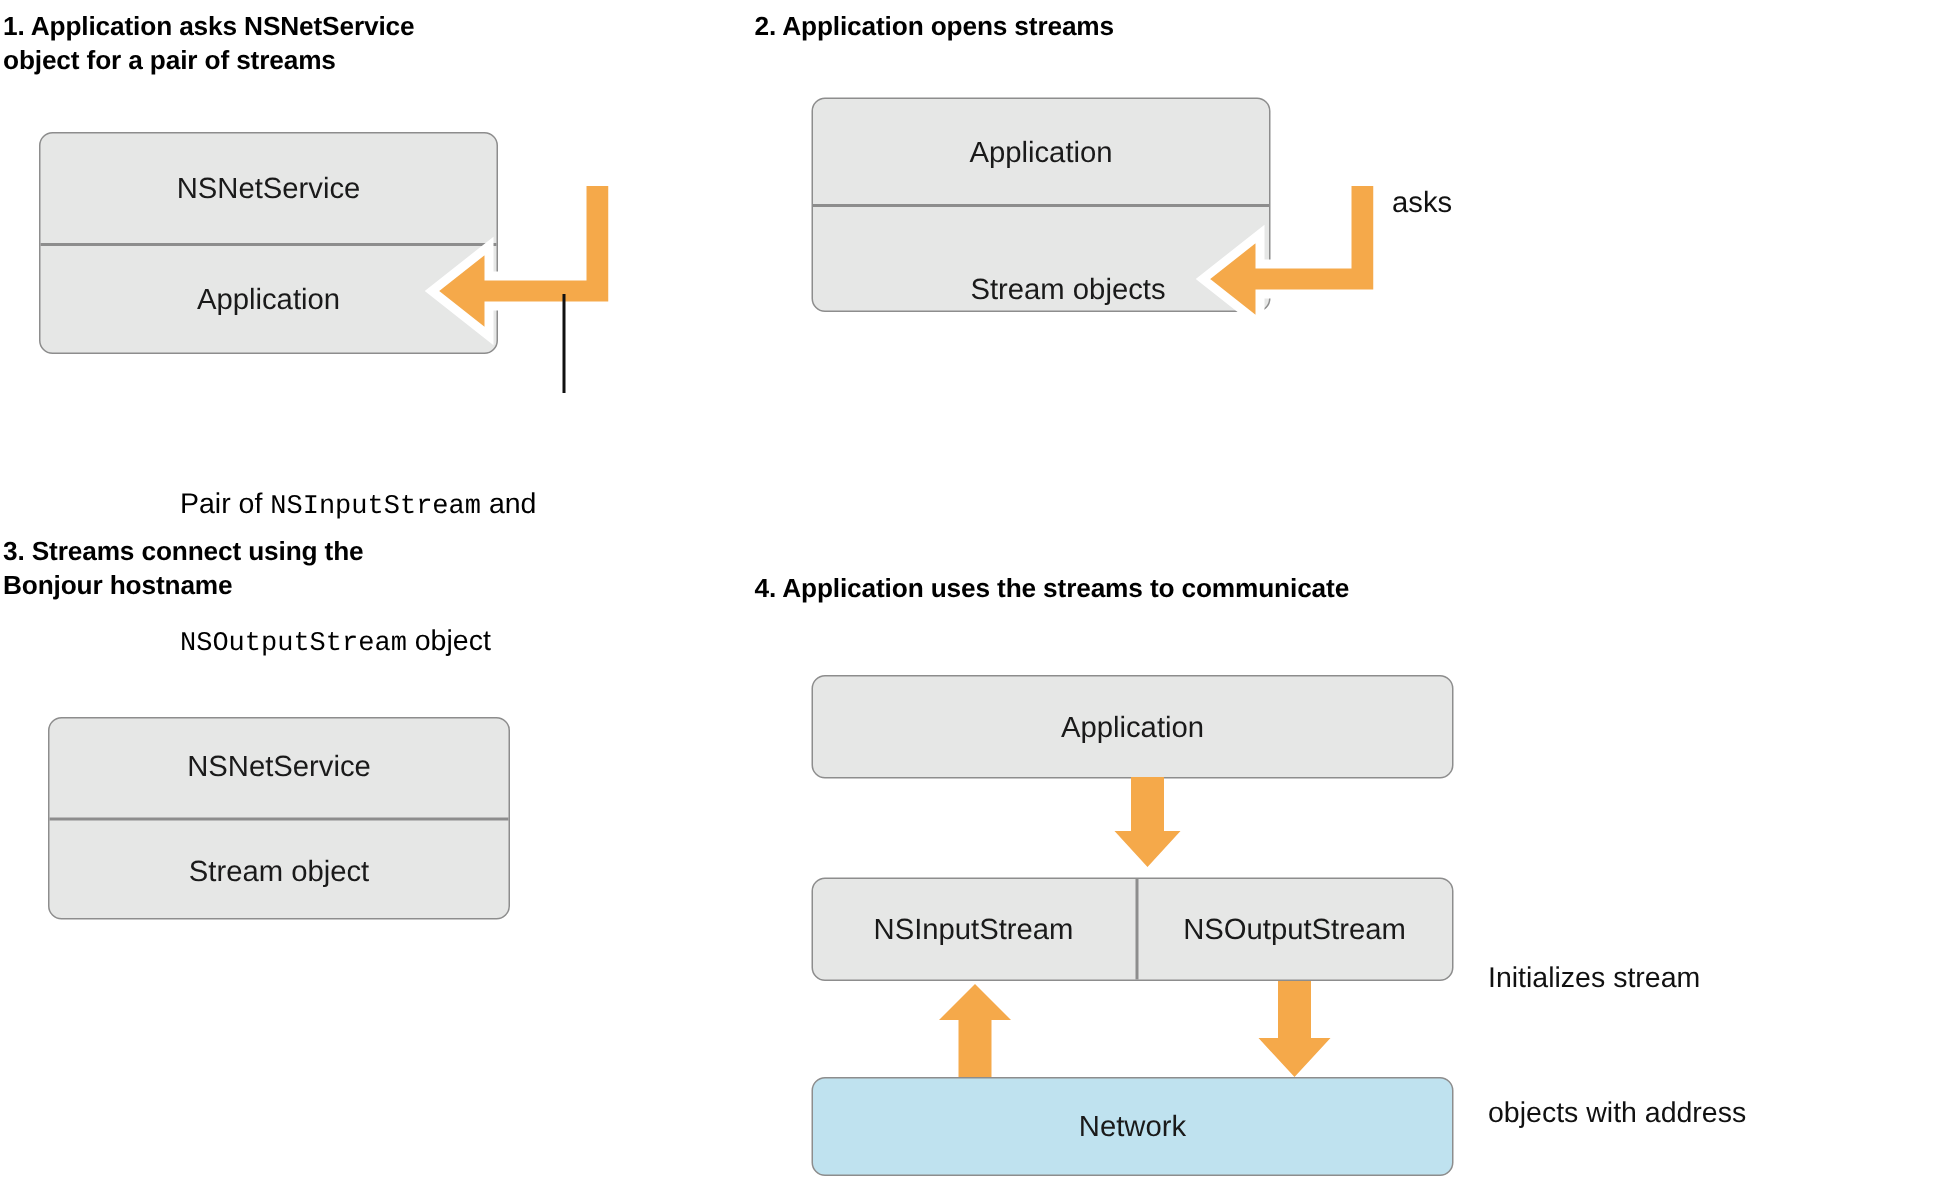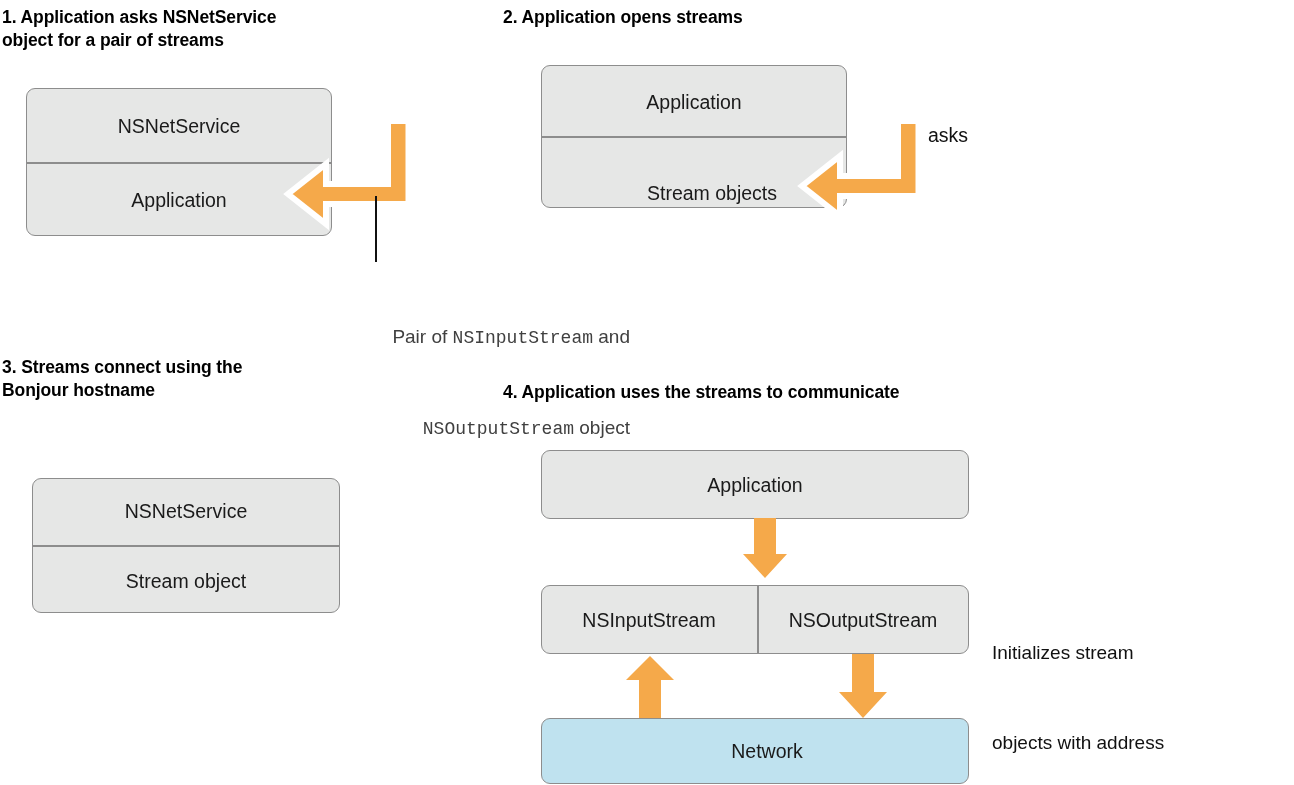--- a/index.html
+++ b/index.html
@@ -20,22 +20,22 @@
   .box.blue{background:#bfe2ef;}
   .divider{
     position:absolute;height:1.5px;background:#8d8d8d;
   }
   .vdivider{position:absolute;width:1.5px;background:#8d8d8d;}
   .lbl{
     position:absolute;font-size:19.5px;color:#1a1a1a;
     text-align:center;white-space:nowrap;
   }
   .caption{
-    position:absolute;font-size:19px;line-height:30px;color:#404040;
-    text-align:right;white-space:pre;
+    position:absolute;font-size:19px;line-height:30px;color:#000000;
+    text-align:left;white-space:pre;
   }
   .caption-left{
     position:absolute;font-size:19px;line-height:30px;color:#111;
     text-align:left;white-space:pre;
   }
   .mono{font-family:"Liberation Mono", monospace;font-size:18px;}
   .leader{position:absolute;background:#111;width:2px;}
   svg{position:absolute;overflow:visible;}
   .open-lbl{position:absolute;font-size:19.5px;color:#111;white-space:nowrap;}
 </style>
@@ -100,21 +100,21 @@
 
   <svg style="left:620px;top:654px;" width="60" height="66" viewBox="0 0 60 66">
     <path d="M 19 64 L 19 26 L 6 26 L 30 2 L 54 26 L 41 26 L 41 64 Z" fill="#f5a94a"></path>
   </svg>
 
   <svg style="left:833px;top:654px;" width="60" height="66" viewBox="0 0 60 66">
     <path d="M 19 0 L 41 0 L 41 38 L 54 38 L 30 64 L 6 38 L 19 38 Z" fill="#f5a94a"></path>
   </svg>
 
   <div class="box blue" style="left:541px;top:718px;width:428px;height:66px;"></div>
-  <div class="lbl" style="left:541px;top:740px;width:428px;padding-left:12px;">Network</div>
+  <div class="lbl" style="left:541px;top:740px;width:428px;">Network</div>
 
   <div class="caption-left" style="left:992px;top:578px;width:300px;">
     <div>Initializes stream</div>
     <div>objects with address</div>
     
   </div>
 
 </div>
 
 </body></html>

